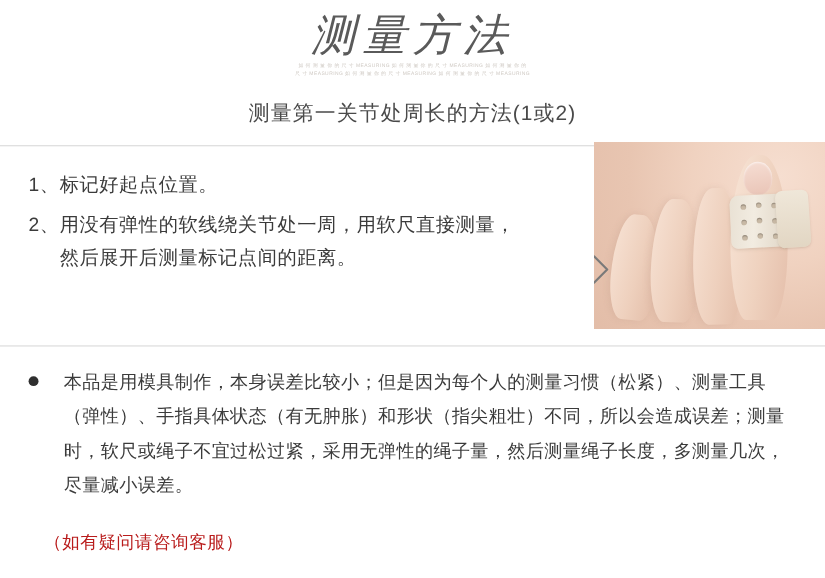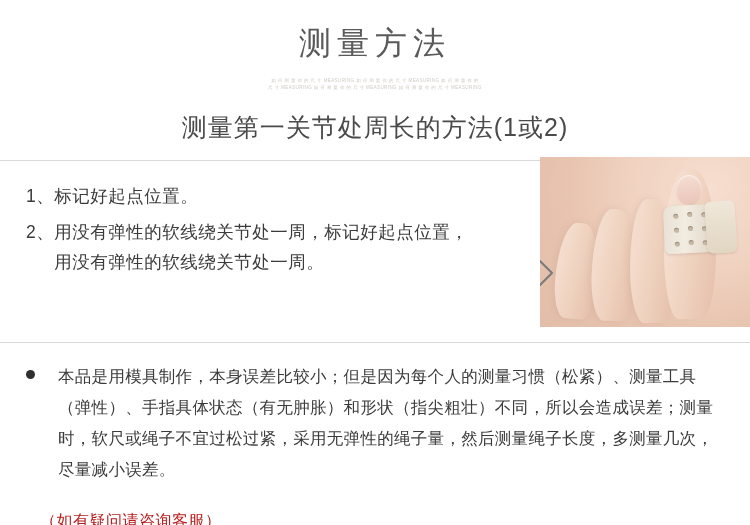--- a/index.html
+++ b/index.html
@@ -19,44 +19,45 @@
     position: relative;
     width: 750px;
     height: 525px;
   }
   
   .header {
     padding-top: 8px;
     text-align: center;
   }
   .title-cn {
-    font-size: 32px;
+    font-size: 40px;
     letter-spacing: 6px;
     color: #5a5a5a;
     font-weight: normal;
-    margin: 11px;
+    margin: 0;
     line-height: 48px;
+    font-style: italic;
   }
   .title-en {
     font-size: 10px;
     letter-spacing: 3px;
     color: #b9b3ad;
     margin: 2px 0 0 0;
     line-height: 14px;
   }
   .title-micro {
     font-size: 4.5px;
     letter-spacing: 0.4px;
     color: #cfc9c3;
     line-height: 6px;
     margin: 1px 0 0 0;
     white-space: nowrap;
   }
   .subtitle {
-    font-size: 25px;
+    font-size: 19px;
     color: #4a4a4a;
     text-align: center;
     margin-top: 20px;
     letter-spacing: 1px;
   }
   
   .rule {
     height: 1px;
     background: #d9d9d9;
     margin: 16px 0 0 0;
@@ -227,21 +228,21 @@
   <div class="content">
     <div class="steps-wrap">
 
       <div class="steps">
         <div class="step">
           <span class="step-num">1、</span>
           <span class="step-text">标记好起点位置。</span>
         </div>
         <div class="step">
           <span class="step-num">2、</span>
-          <span class="step-text">用没有弹性的软线绕关节处一周，标记好起点位置，用没有弹性的软线绕关节处一周。</span>
+          <span class="step-text">用没有弹性的软线绕关节处一周，用软尺直接测量，然后展开后测量标记点间的距离。</span>
         </div>
       </div>
 
       <div class="photo">
         <div class="hand-skin">
           <div class="finger f1"></div>
           <div class="finger f2"></div>
           <div class="finger f3"></div>
           <div class="splint-finger"></div>
           <div class="nail"></div>

